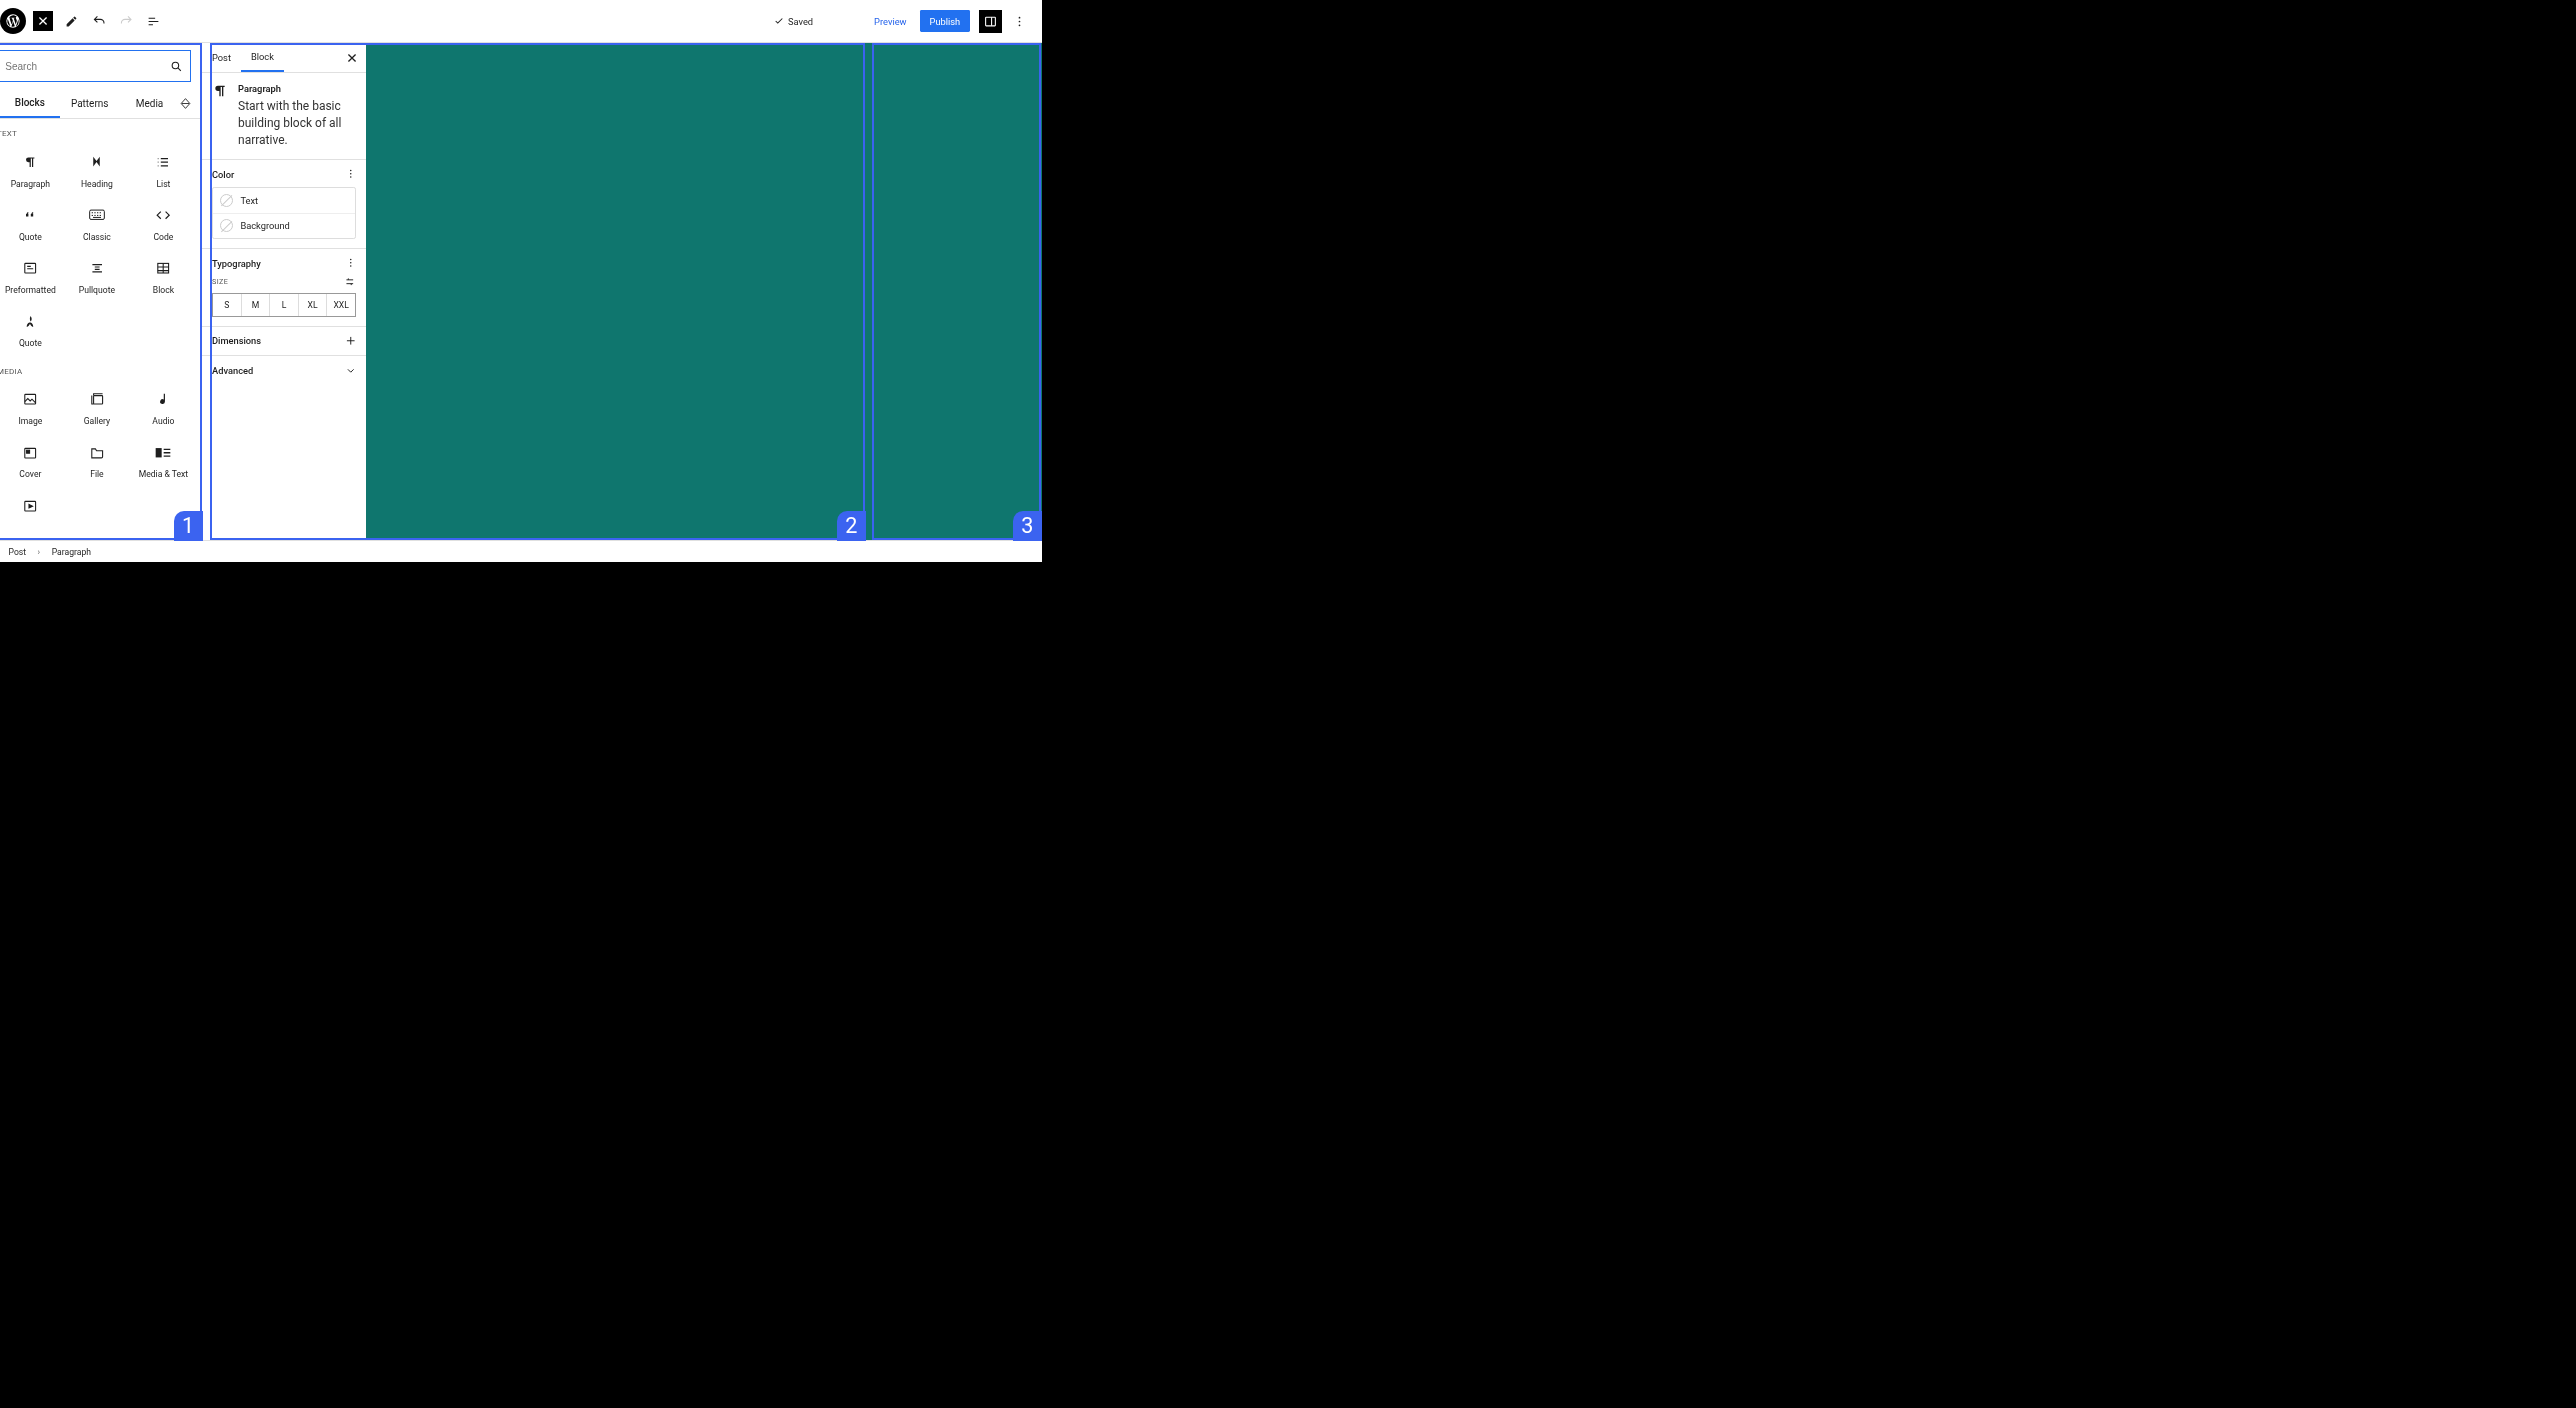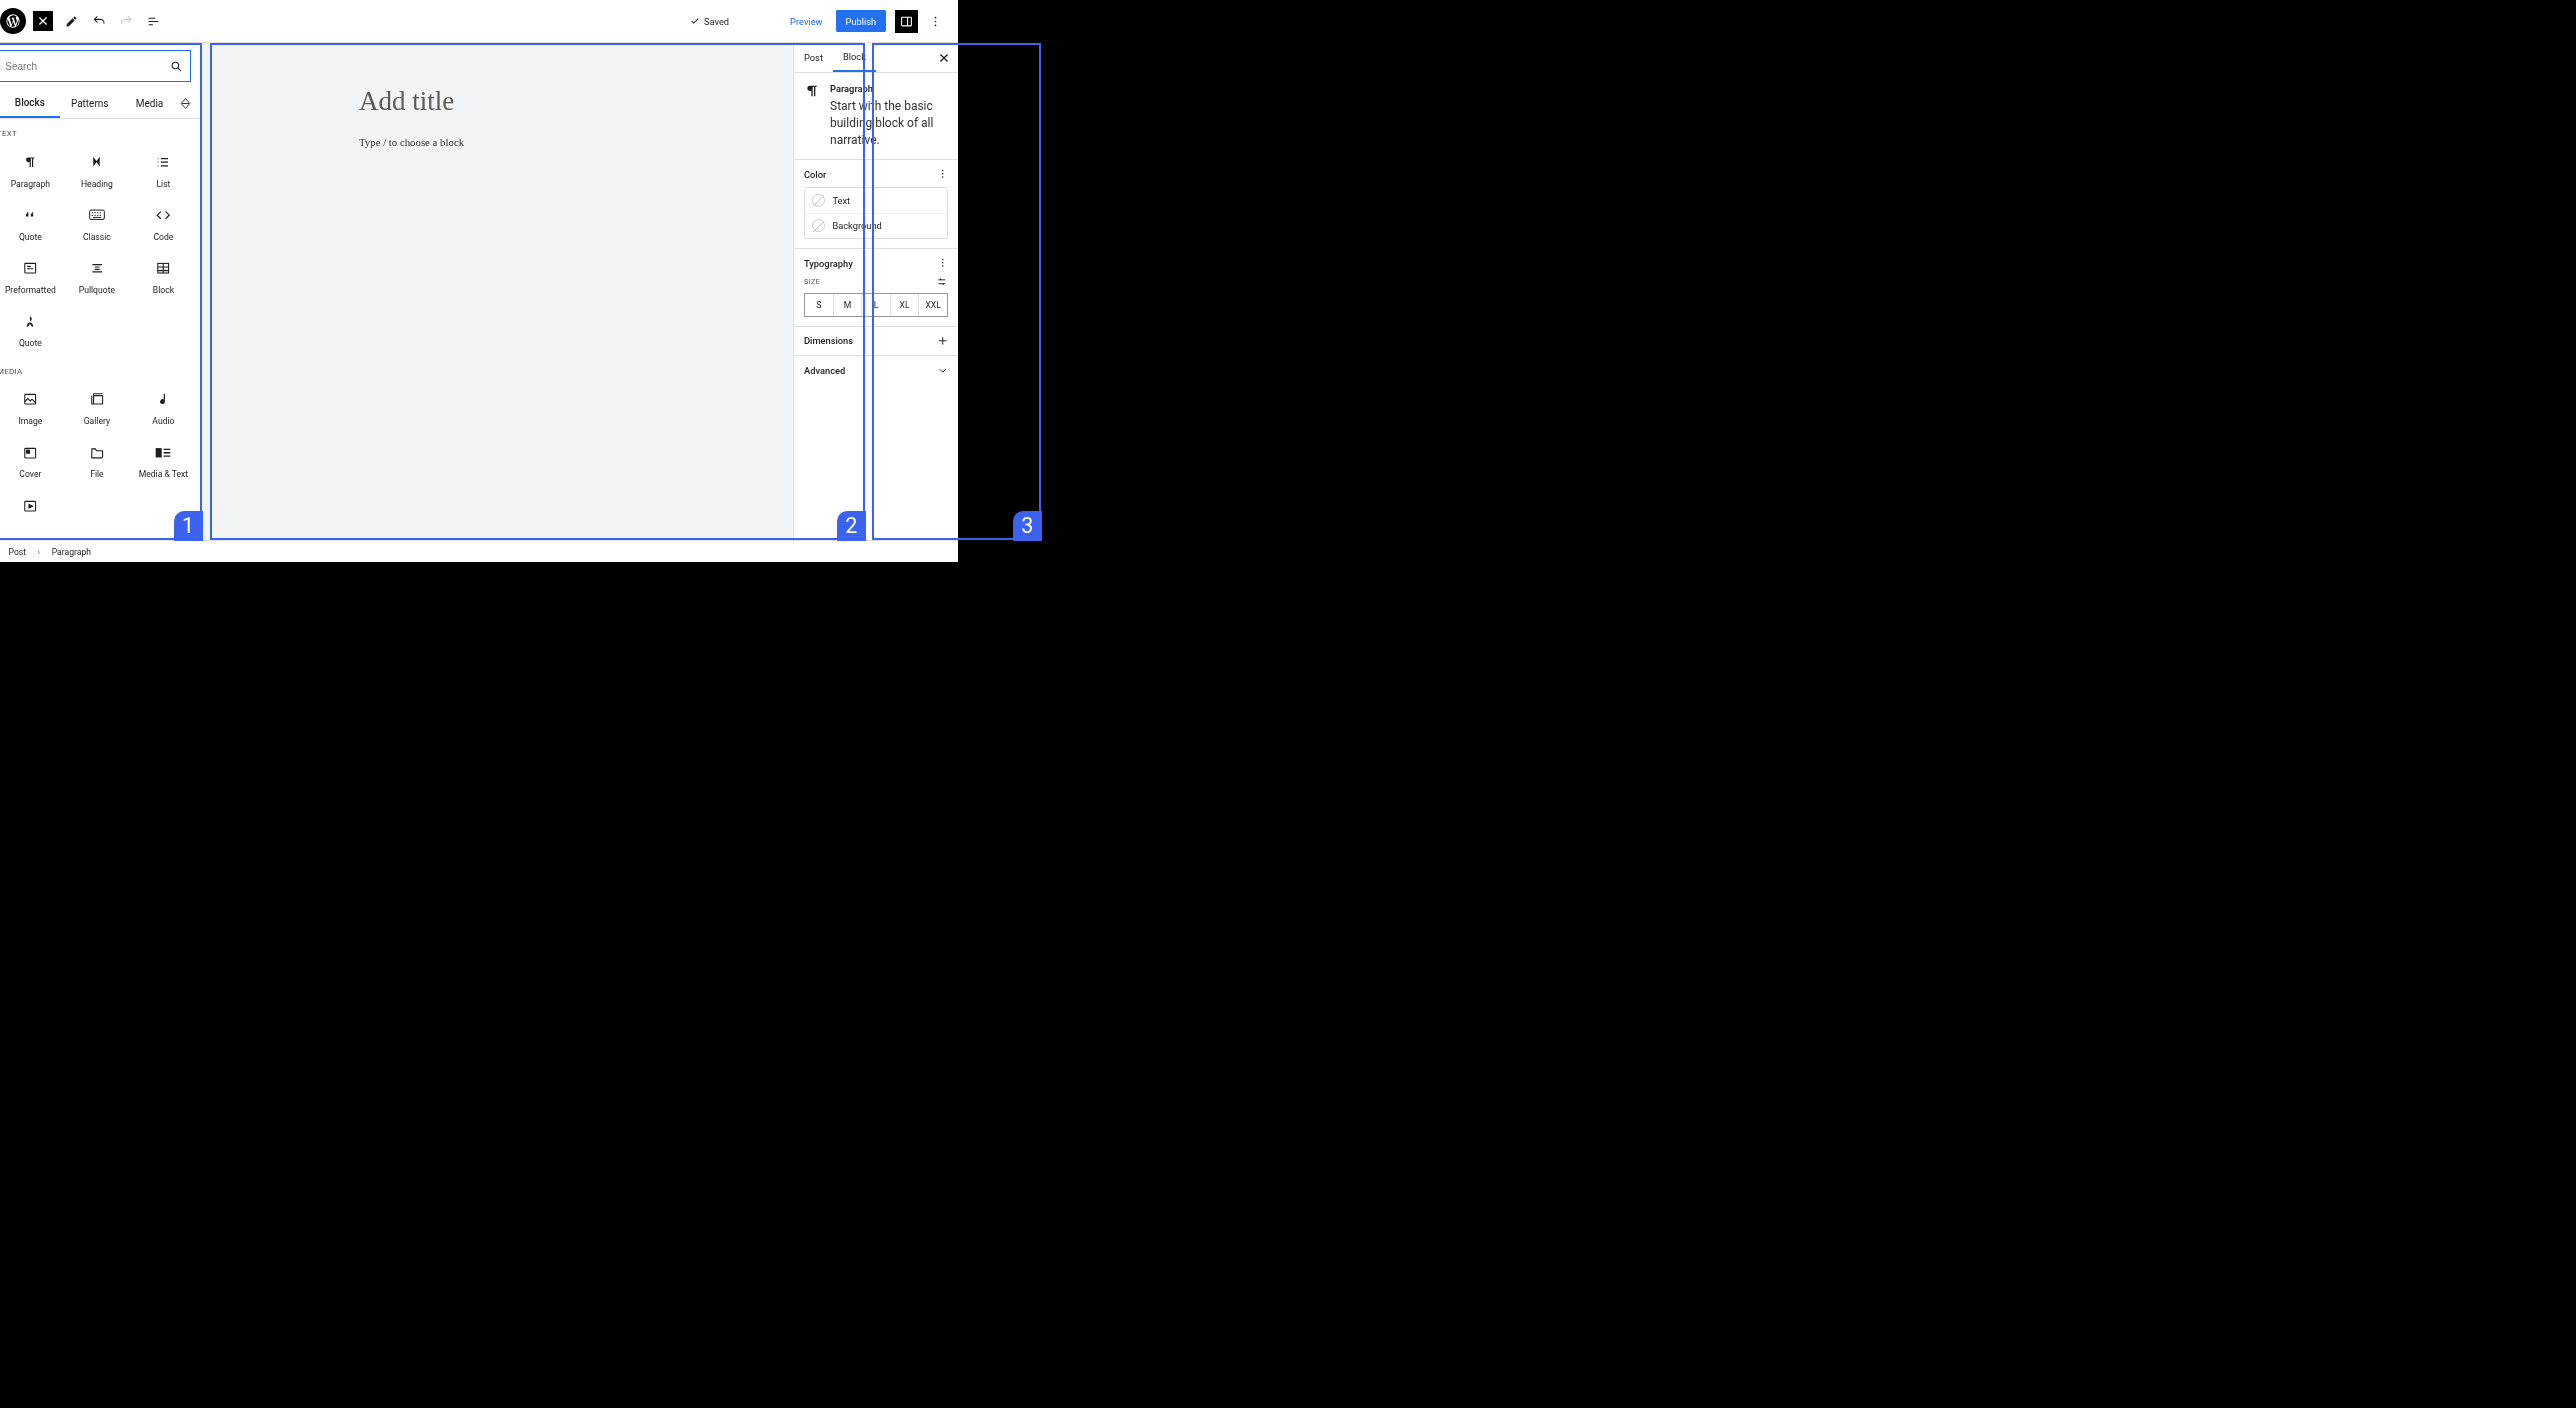--- a/index.html
+++ b/index.html
@@ -8,21 +8,21 @@
   background: #000;
   width: 1047px;
   height: 572px;
   overflow: hidden;
   font-size: 9.3px;
   color: #1e1e1e;
 }
 .app {
   position: absolute;
   left: 0; top: 0;
-  width: 958px;
+  width: 1042px;
   height: 562px;
   background: #0f766e;
   display: flex;
   flex-direction: column;
 }
 
 .topbar {
   height: 43px;
   background: #fff;
   border-bottom: 0.7px solid #e0e0e0;
@@ -454,24 +454,20 @@
                 <svg width="14.4" height="14.4" viewBox="0 0 24 24" fill="none" stroke="#1e1e1e" stroke-width="1.8">
                   <rect x="3" y="4" width="18" height="16" rx="1"></rect>
                   <path d="M10 9l6 3-6 3V9z" fill="#1e1e1e"></path>
                 </svg>
               </span>
           </div>
         </div>
       </div>
     </div>
 
-    <div class="canvas">
-      <div class="title-field">Add title</div>
-      <div class="placeholder-line">Type / to choose a block</div>
-    </div>
 
     <div class="settings">
       <div class="settings-tabs">
         <div class="settings-tab">Post</div>
         <div class="settings-tab active">Block</div>
         <div class="settings-close">
           <svg width="10" height="10" viewBox="0 0 14 14" stroke="#1e1e1e" stroke-width="1.8">
               <path d="M2 2l10 10M12 2L2 12"></path>
             </svg>
         </div>

